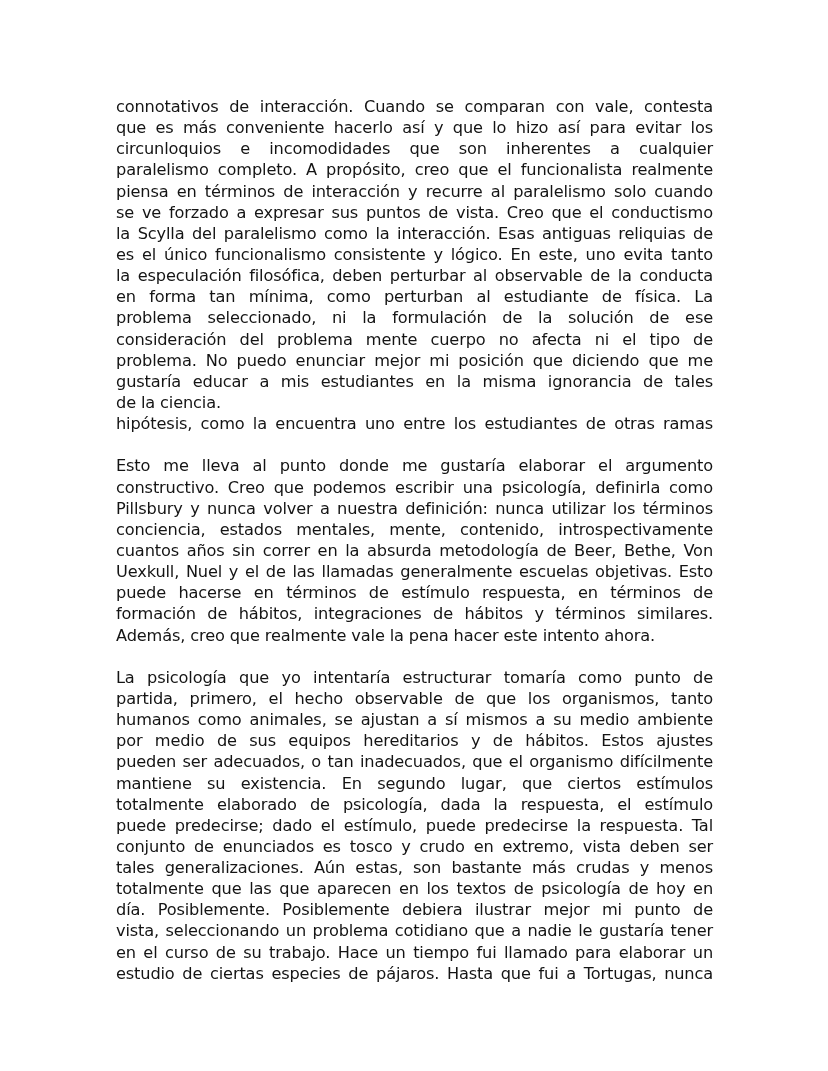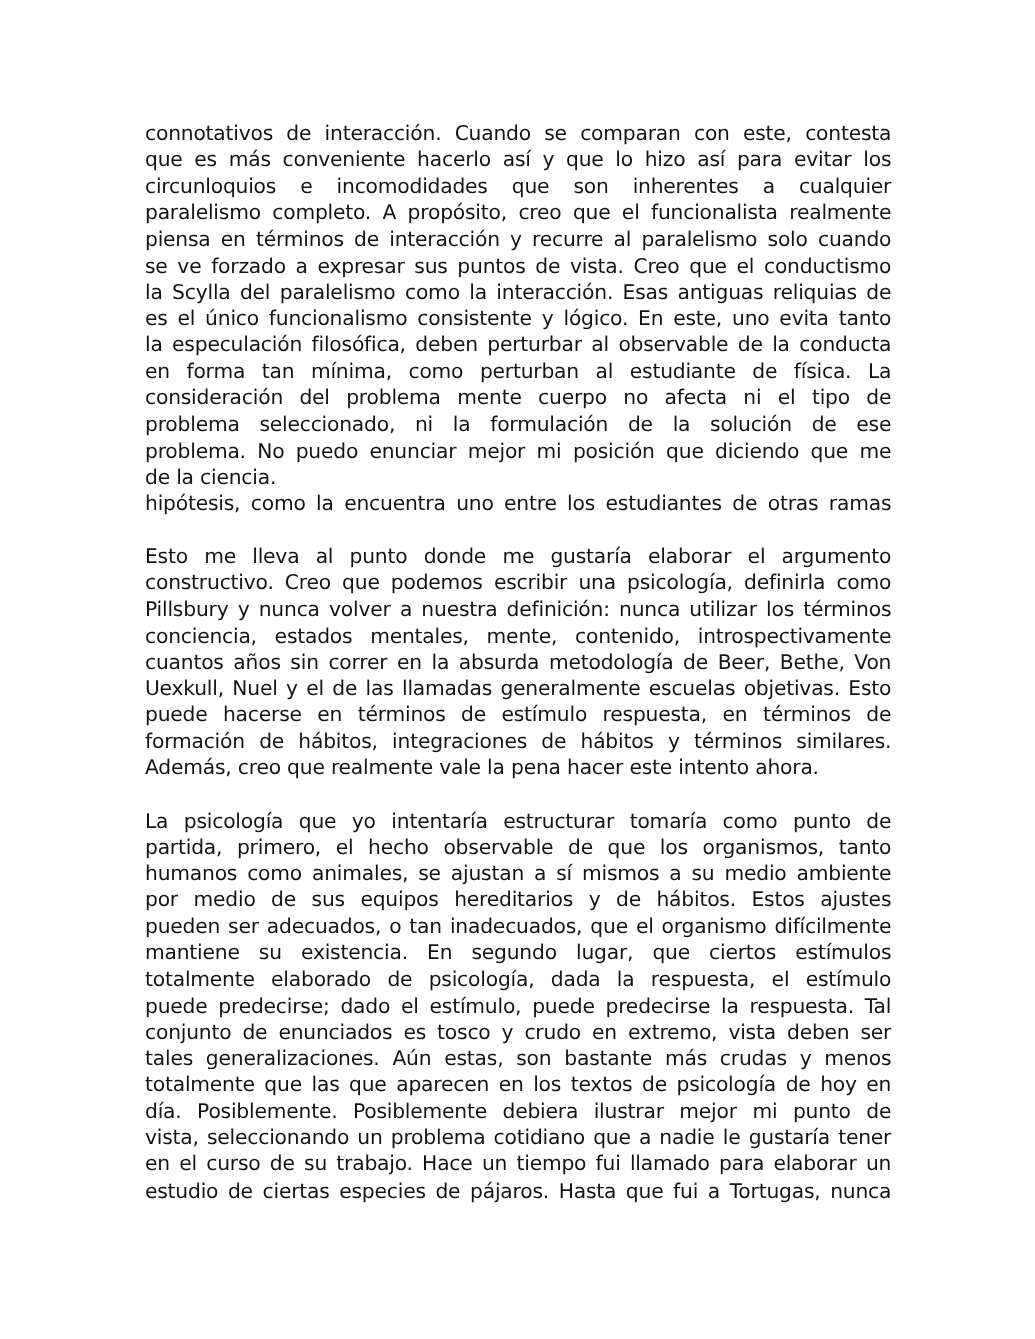--- a/index.html
+++ b/index.html
@@ -18,33 +18,34 @@
   }
   .para { margin: 0 0 21.15px 0; }
   .line { display: block; text-align: justify; text-align-last: justify; white-space: nowrap; height: 21.15px; }
   .line.last { text-align-last: left; }
 </style>
 </head>
 <body>
 
 <div class="page">
   <div class="para">
-    <span class="line">connotativos de interacción. Cuando se comparan con este, contesta</span>
+    <span class="line">connotativos de interacción. Cuando se comparan con vale, contesta</span>
     <span class="line">que es más conveniente hacerlo así y que lo hizo así para evitar los</span>
     <span class="line">circunloquios e incomodidades que son inherentes a cualquier</span>
     <span class="line">paralelismo completo. A propósito, creo que el funcionalista realmente</span>
     <span class="line">piensa en términos de interacción y recurre al paralelismo solo cuando</span>
     <span class="line">se ve forzado a expresar sus puntos de vista. Creo que el conductismo</span>
     <span class="line">la Scylla del paralelismo como la interacción. Esas antiguas reliquias de</span>
     <span class="line">es el único funcionalismo consistente y lógico. En este, uno evita tanto</span>
     <span class="line">la especulación filosófica, deben perturbar al observable de la conducta</span>
     <span class="line">en forma tan mínima, como perturban al estudiante de física. La</span>
+    <span class="line">problema seleccionado, ni la formulación de la solución de ese</span>
     <span class="line">consideración del problema mente cuerpo no afecta ni el tipo de</span>
-    <span class="line">problema seleccionado, ni la formulación de la solución de ese</span>
     <span class="line">problema. No puedo enunciar mejor mi posición que diciendo que me</span>
+    <span class="line">gustaría educar a mis estudiantes en la misma ignorancia de tales</span>
     <span class="line last">de la ciencia.</span>
     <span class="line">hipótesis, como la encuentra uno entre los estudiantes de otras ramas</span>
   </div>
 
   <div class="para">
     <span class="line">Esto me lleva al punto donde me gustaría elaborar el argumento</span>
     <span class="line">constructivo. Creo que podemos escribir una psicología, definirla como</span>
     <span class="line">Pillsbury y nunca volver a nuestra definición: nunca utilizar los términos</span>
     <span class="line">conciencia, estados mentales, mente, contenido, introspectivamente</span>
     <span class="line">cuantos años sin correr en la absurda metodología de Beer, Bethe, Von</span>

